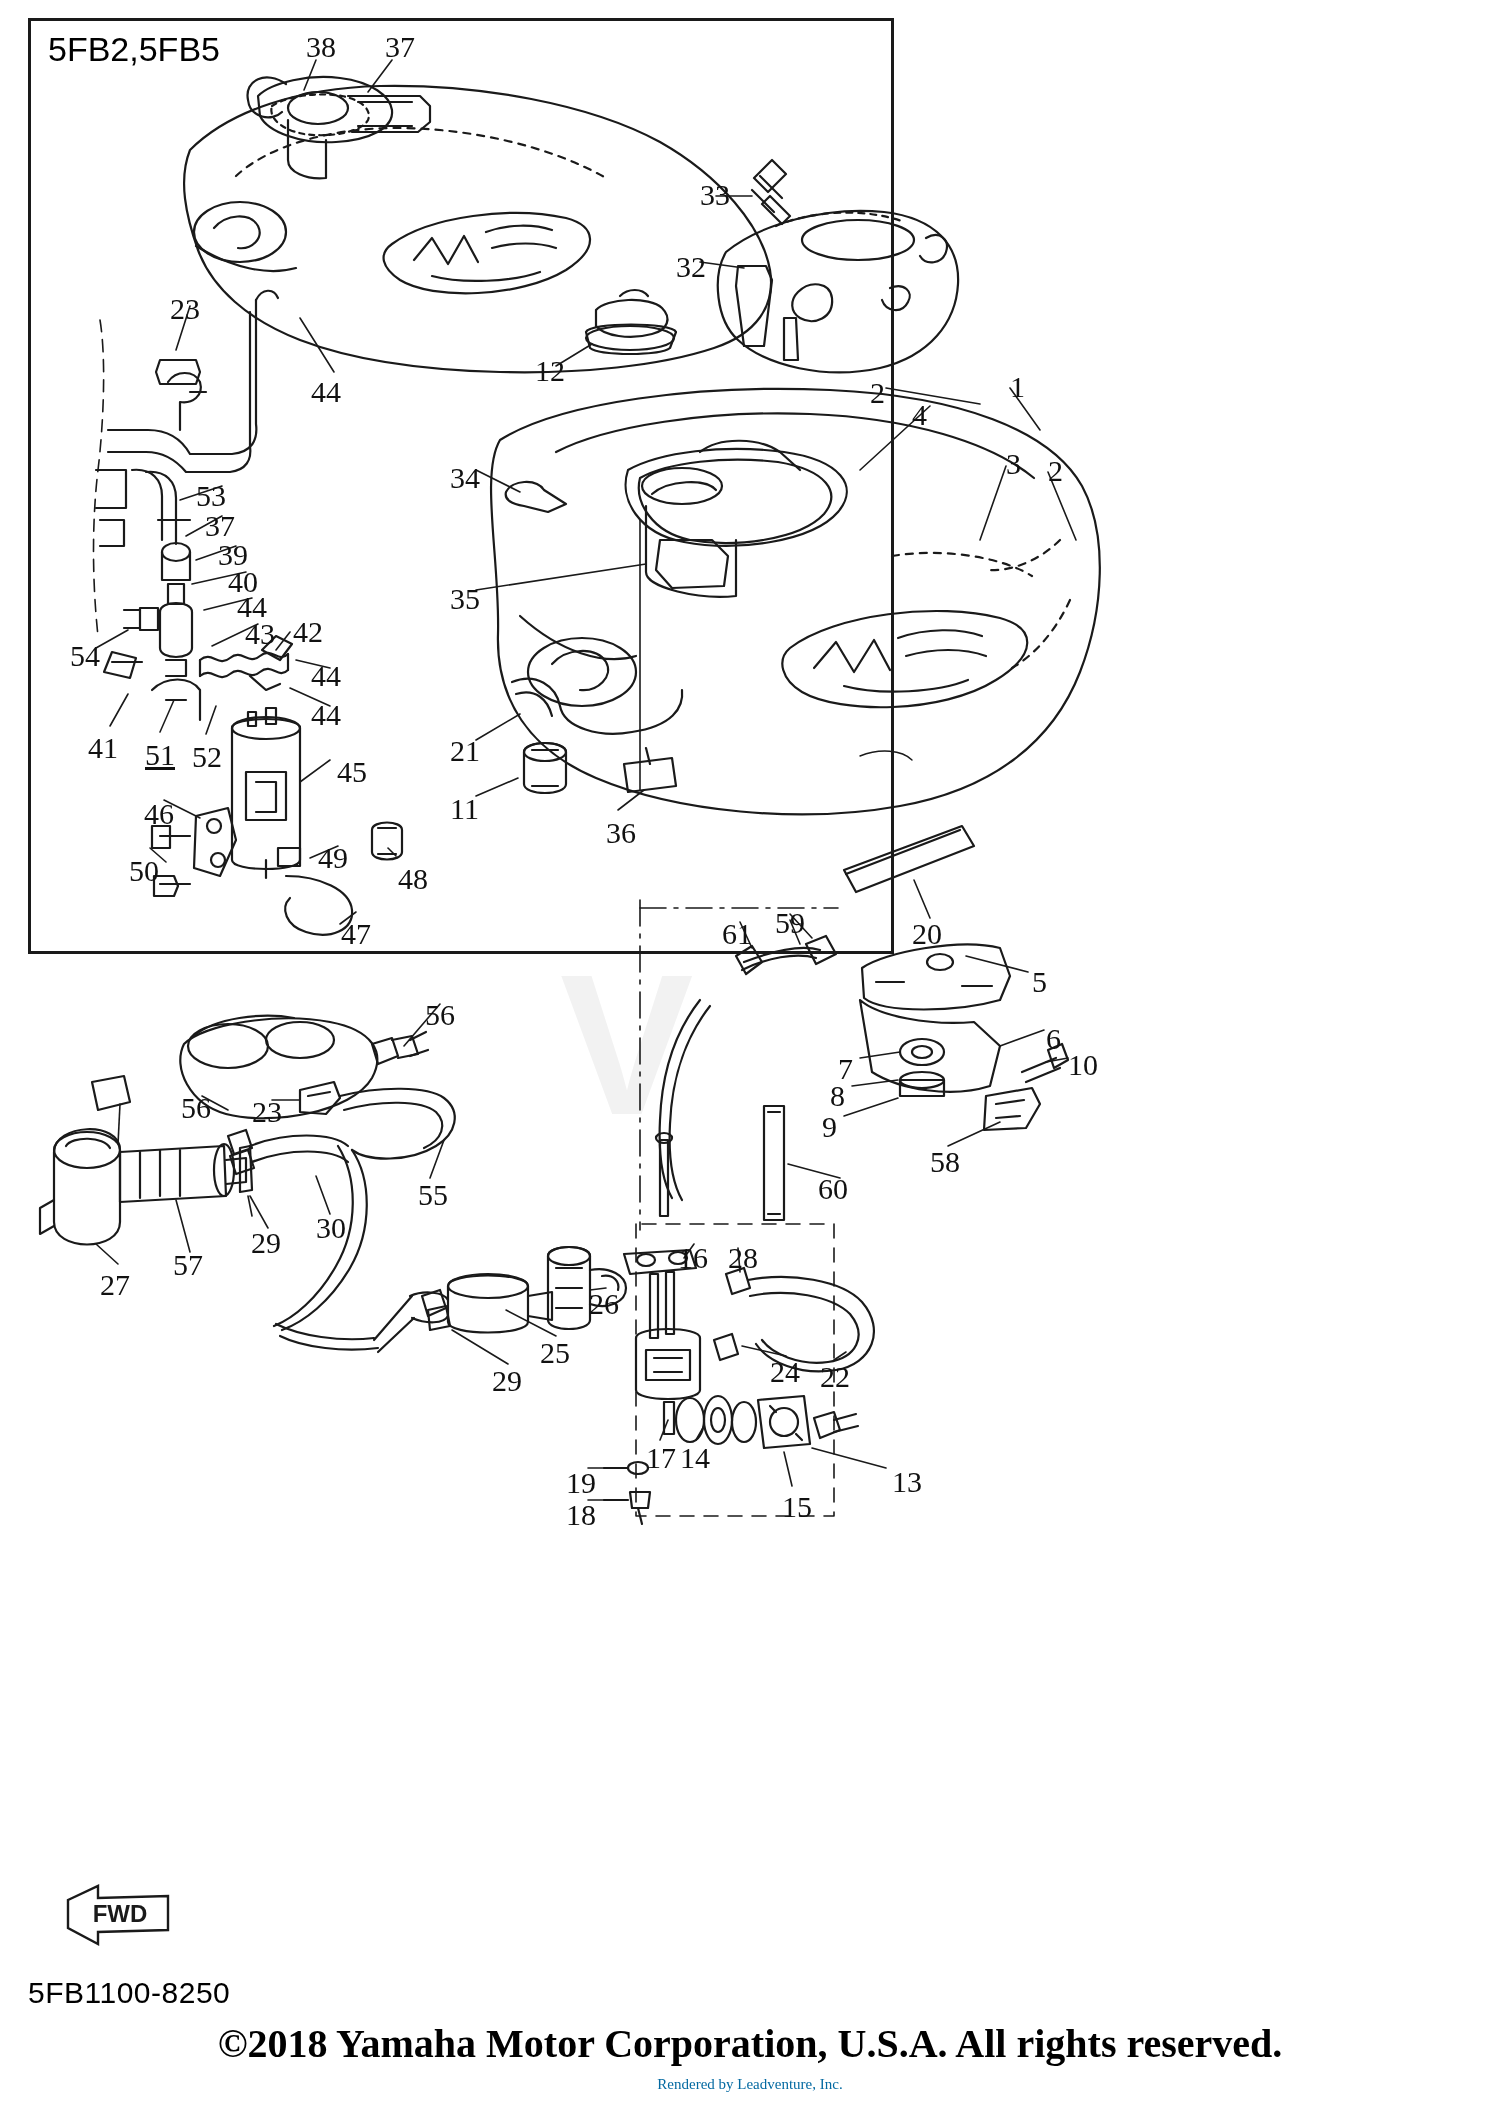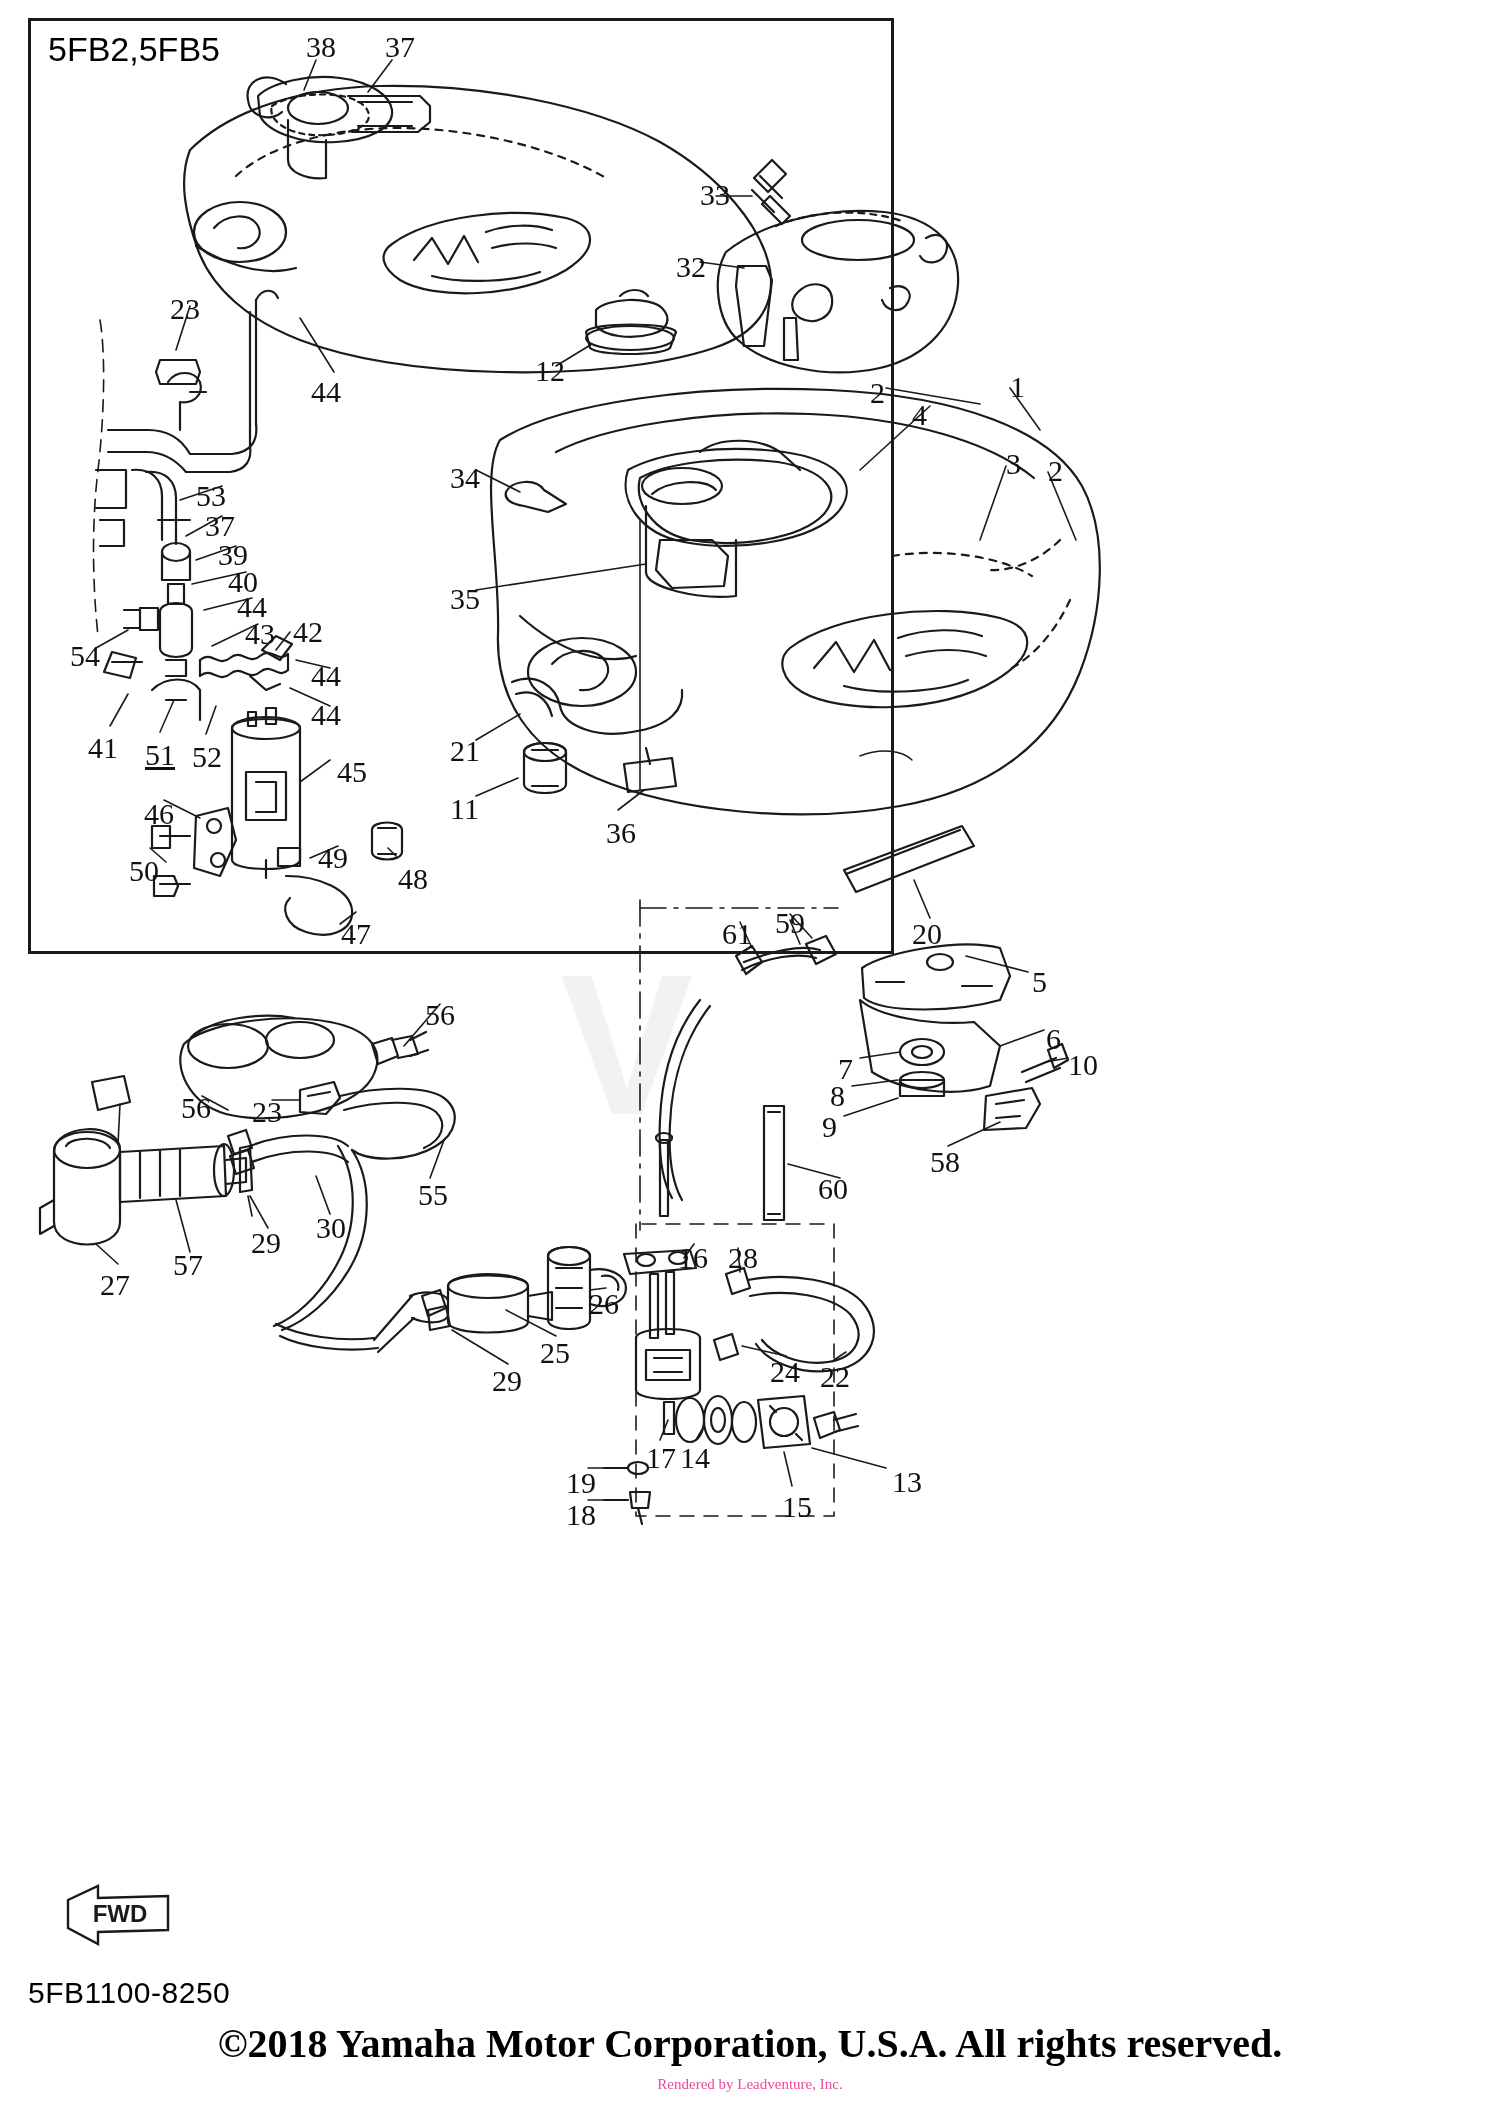--- a/index.html
+++ b/index.html
@@ -15,21 +15,21 @@
   .inset-title { position:absolute; left:48px; top:30px; font-size:34px; font-family:"Liberation Sans", sans-serif; }
 
   .partno { position:absolute; left:28px; top:1976px; font-size:30px; font-family:"Liberation Sans", sans-serif; letter-spacing:0.5px; }
 
   .copyright {
     position:absolute; left:0; top:2020px; width:1500px; text-align:center;
     font-size:40px; font-weight:bold; font-family:"Liberation Serif", serif;
   }
   .rendered {
     position:absolute; left:0; top:2076px; width:1500px; text-align:center;
-    font-size:15px; color:#ec4899; font-family:"Liberation Serif", serif;
+    font-size:15px; color:#0369a1; font-family:"Liberation Serif", serif;
   }
 
   .watermark {
     position:absolute; left:0; top:1030px; width:1500px; text-align:center;
     font-family:"Liberation Sans", sans-serif; font-size:56px; letter-spacing:14px;
     color:#ededed; font-weight:bold; pointer-events:none;
   }
   .watermark2 {
     position:absolute; left:560px; top:930px; font-size:200px; color:#f2f2f2;
     font-family:"Liberation Sans", sans-serif; font-weight:bold; pointer-events:none;

